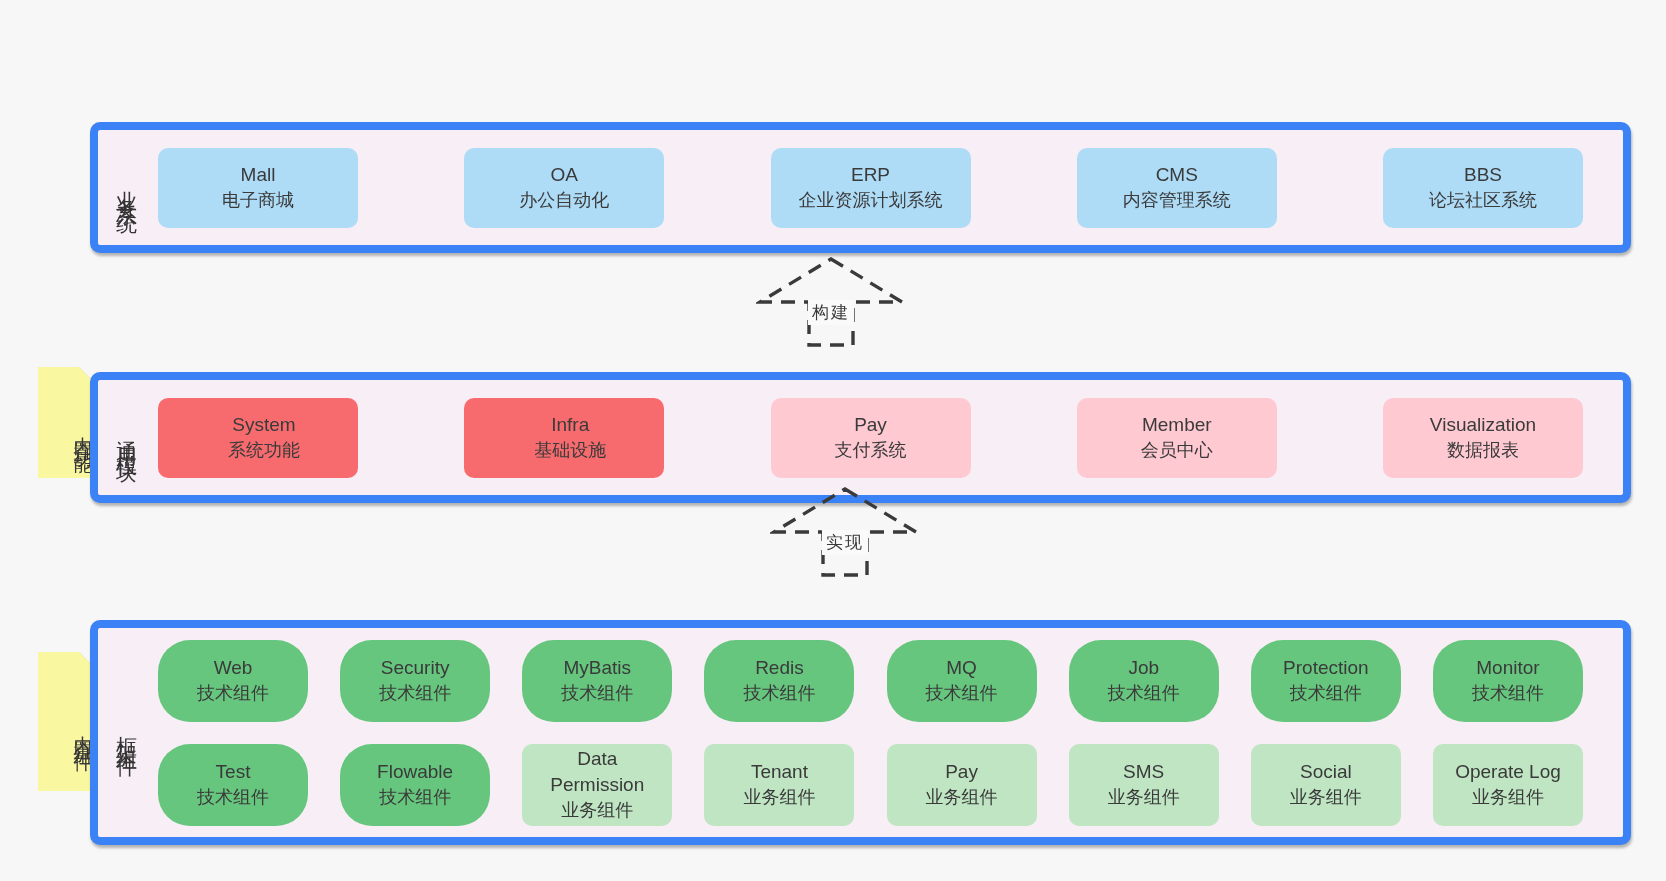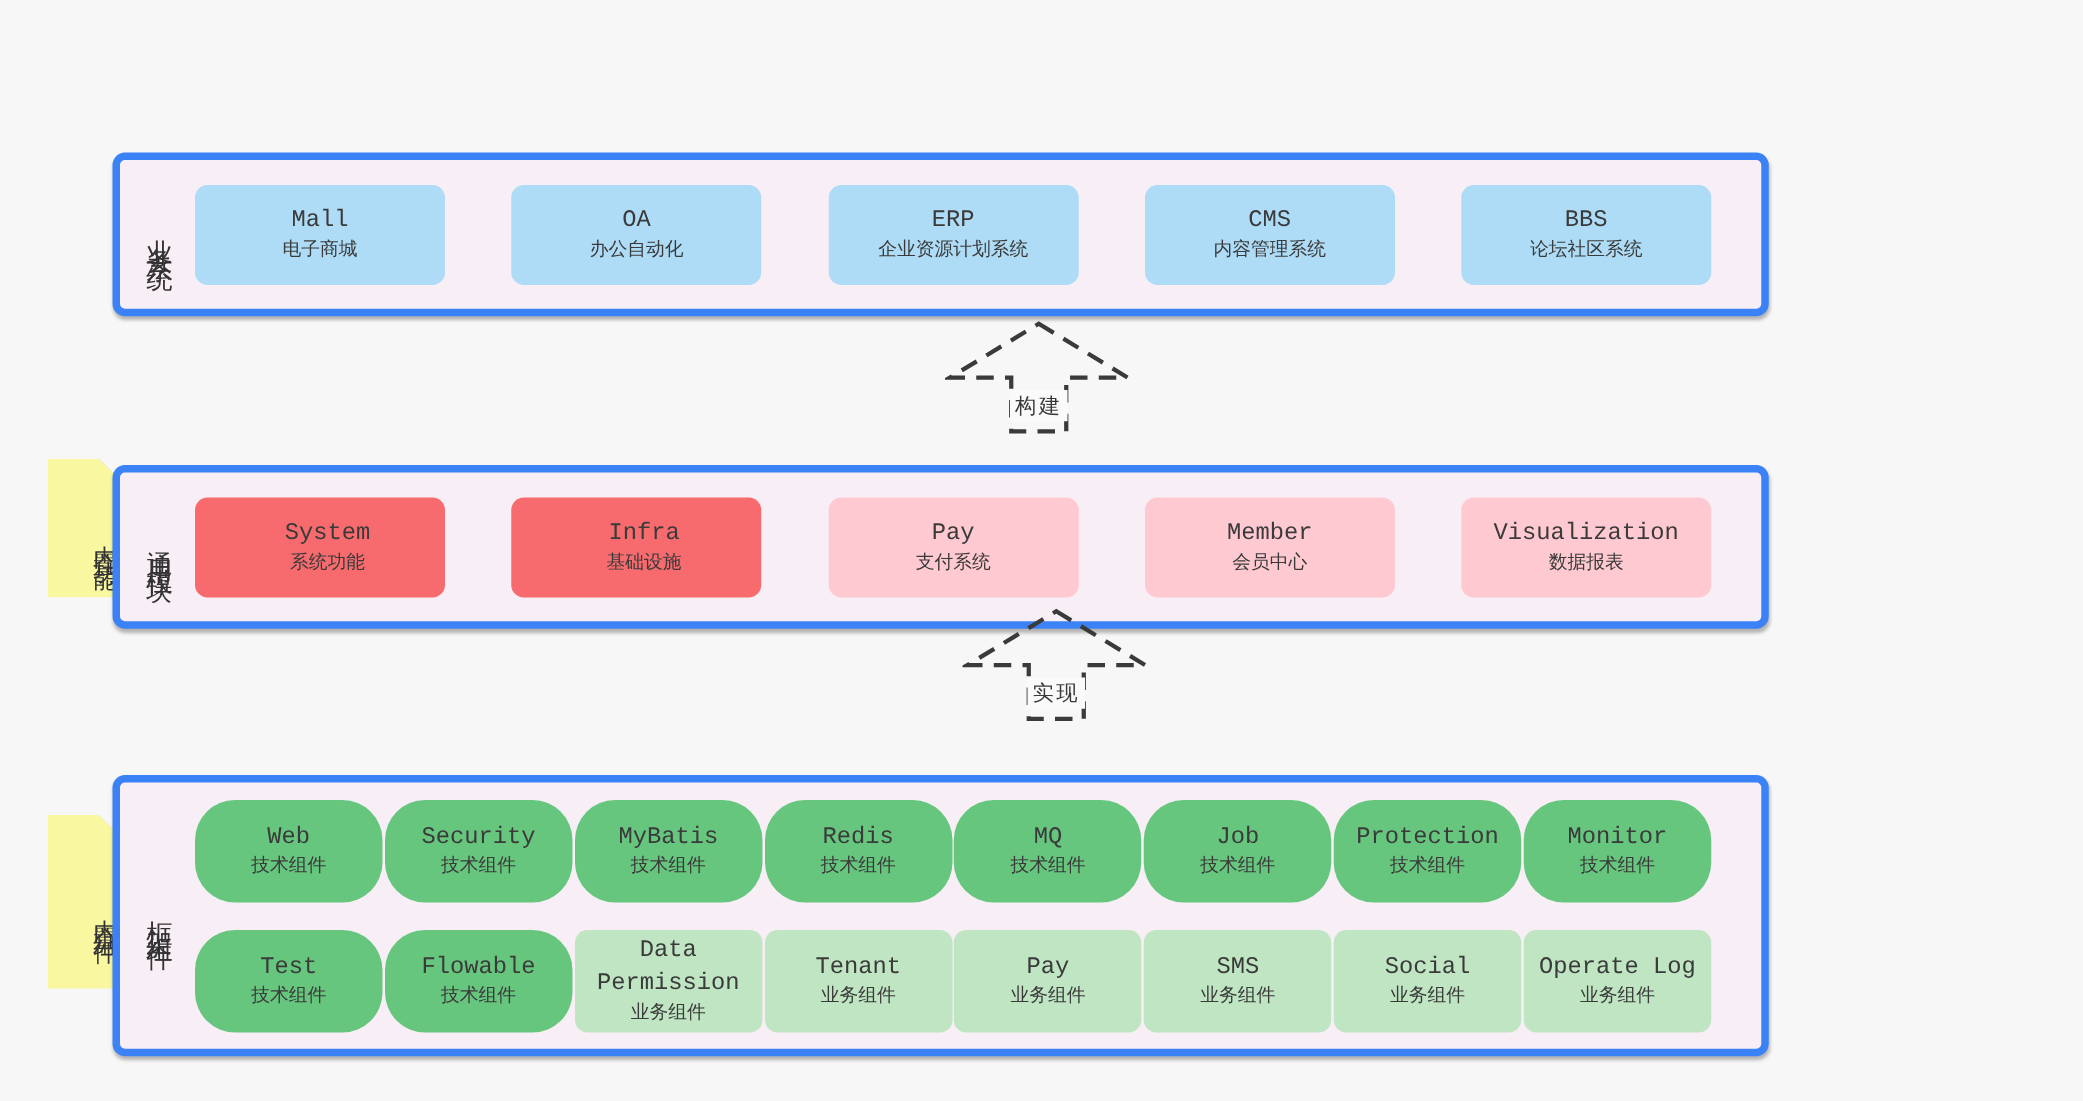--- a/index.html
+++ b/index.html
@@ -2,24 +2,24 @@
 <html><head>
 <meta charset="utf-8">
 <style>
   * { margin:0; padding:0; box-sizing:border-box; }
   html,body { background:#f7f7f7; }
   body { font-family:"Liberation Sans","DejaVu Sans",sans-serif; color:#3a3a3a; }
   .canvas { position:relative; width:1666px; height:881px; background:#f7f7f7; overflow:hidden; }
 
   
   .layer {
-    position:absolute; left:90px; width:1325px;
-    background:#f8eef6; border:6px solid #3b82f6; border-radius:10px;
+    position:absolute; left:90px; width:1541px;
+    background:#f8eef6; border:8px solid #3b82f6; border-radius:10px;
     box-shadow:1px 3px 3px rgba(0,0,0,0.28);
-    display:flex; z-index:2;font-family:Liberation Mono, monospace;
+    display:flex; z-index:2;
   }
   .layer-business   { top:122px; height:131px; }
   .layer-modules    { top:372px; height:131px; }
   .layer-components { top:620px; height:225px; }
 
   .vlabel {
     width:58px; display:flex; align-items:center; justify-content:center;
     writing-mode:vertical-rl; text-orientation:upright;
     font-size:21px; letter-spacing:7px; color:#333; line-height:1;
     padding:6px 0;
@@ -36,21 +36,21 @@
 
   
   .box {
     border-radius:10px; display:flex; flex-direction:column;
     align-items:center; justify-content:center; text-align:center;
     padding:6px 8px;
   }
   .box-lg { width:200px; height:80px; }
   .box-sm { width:150px; height:82px; }
   .box-title { font-size:19px; line-height:1.35; }
-  .box-sub   { font-size:15px; line-height:1.4;text-align:center; }
+  .box-sub   { font-size:18px; line-height:1.4;text-align:center; }
   .blue       { background:#aedcf7; }
   .red        { background:#f76b6e;padding-left:20px; }
   .pink       { background:#ffc9d2; }
   .green      { background:#66c67e;border-radius:32px; }
   .lightgreen { background:#bfe5c3; }
 
   
   .note {
     position:absolute; left:38px; width:58px; background:#faf7a1;
     z-index:1; display:flex; justify-content:center;
@@ -65,21 +65,21 @@
     position:absolute; top:0; right:0; width:0; height:0;
     border-bottom:17px solid #c9c9c9; border-right:17px solid transparent;
   }
 
   
   .arrow { position:absolute; width:150px; height:92px; z-index:3; }
   .arrow-build     { left:756px; top:256px; }
   .arrow-implement { left:770px; top:486px; }
   .arrow svg { position:absolute; left:0; top:0; }
   .arrow-label {
-    position:absolute; left:50%; top:56px; transform:translateX(-50%);
+    position:absolute; left:50%; top:44px; transform:translateX(-50%);
     background:#fafafa; padding:1px 4px; font-size:17px; letter-spacing:2px;
     white-space:nowrap;
   }
 </style>
 </head>
 <body>
 
 <div class="canvas">
 
   <div class="layer layer-business">

